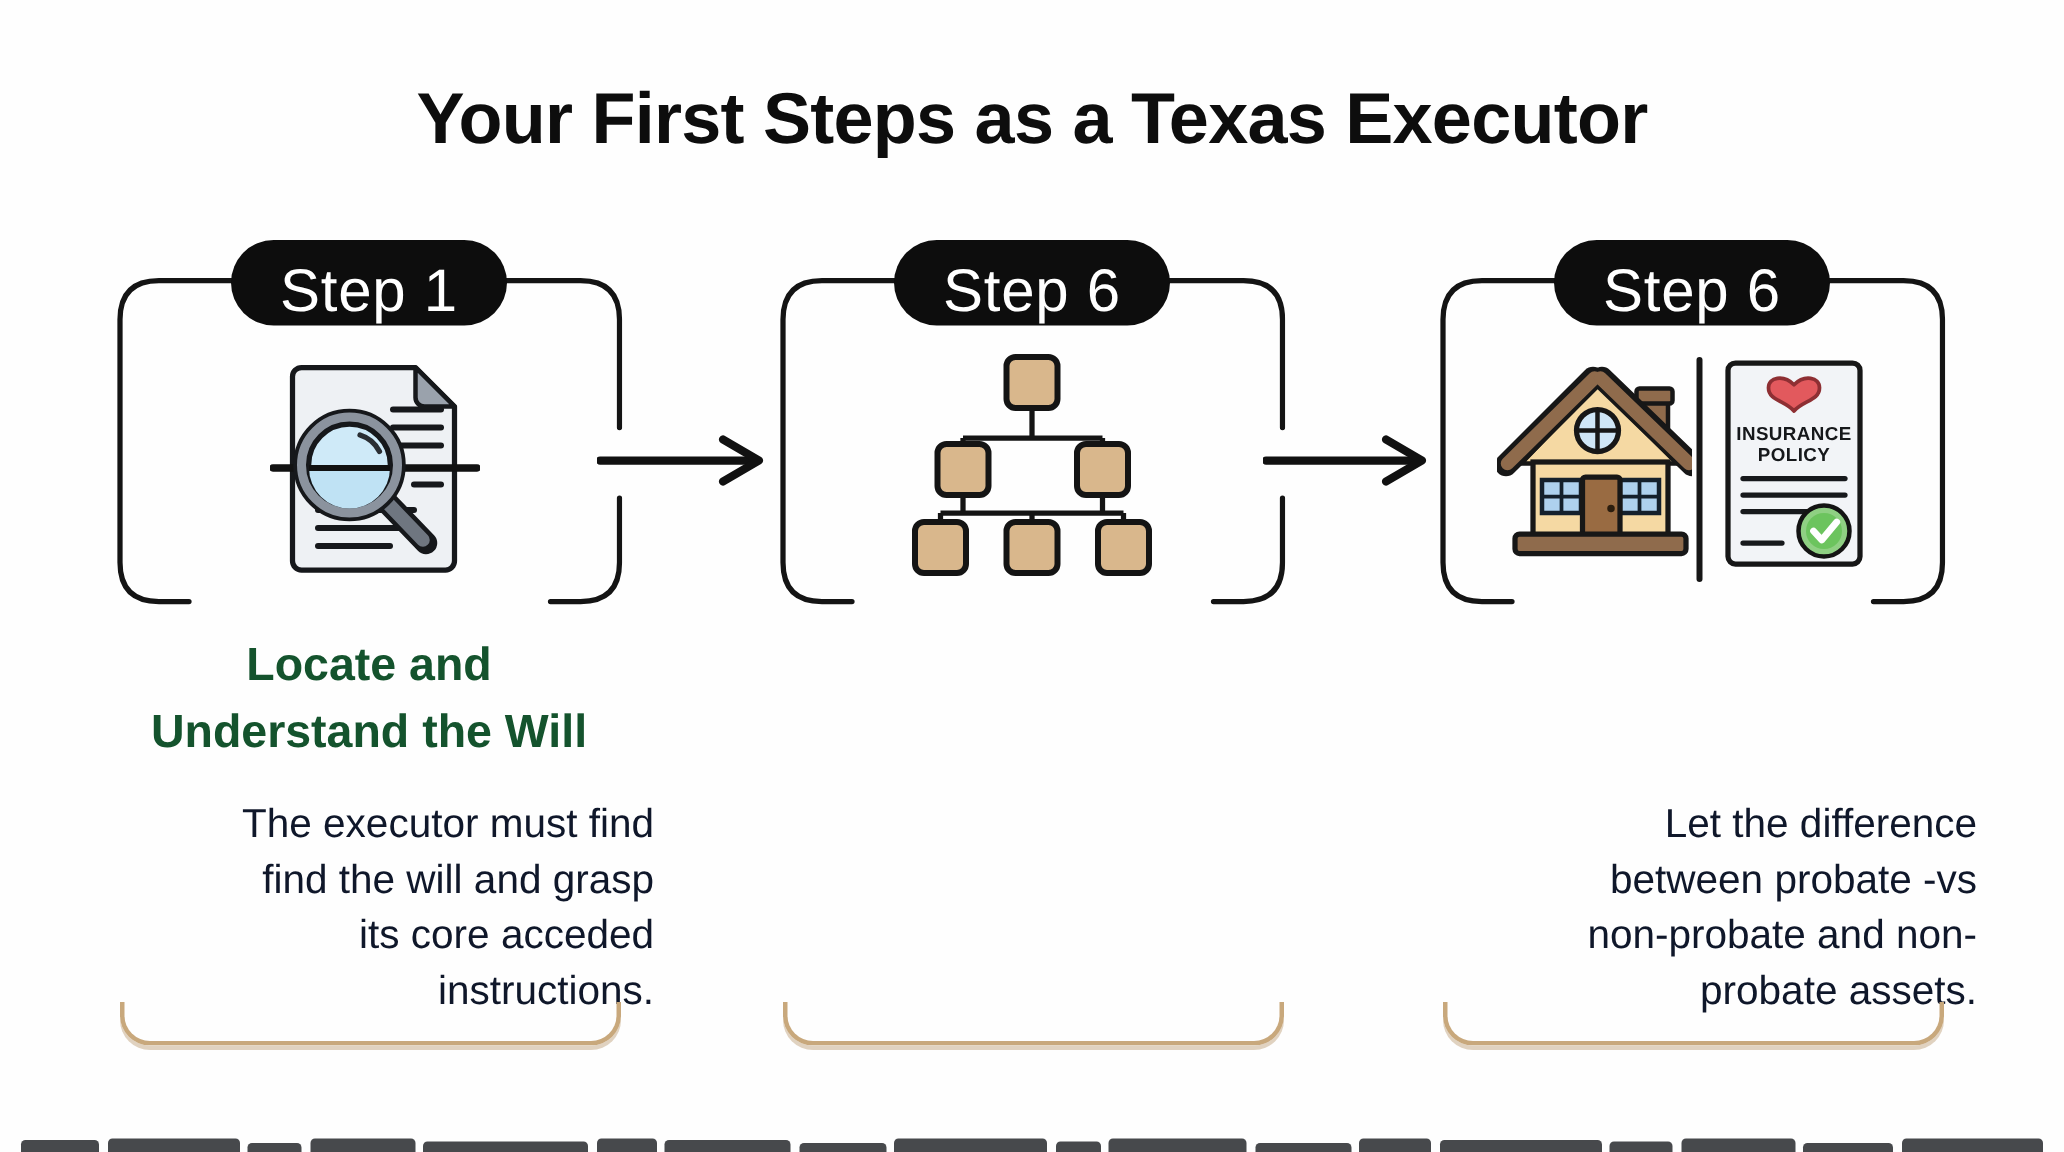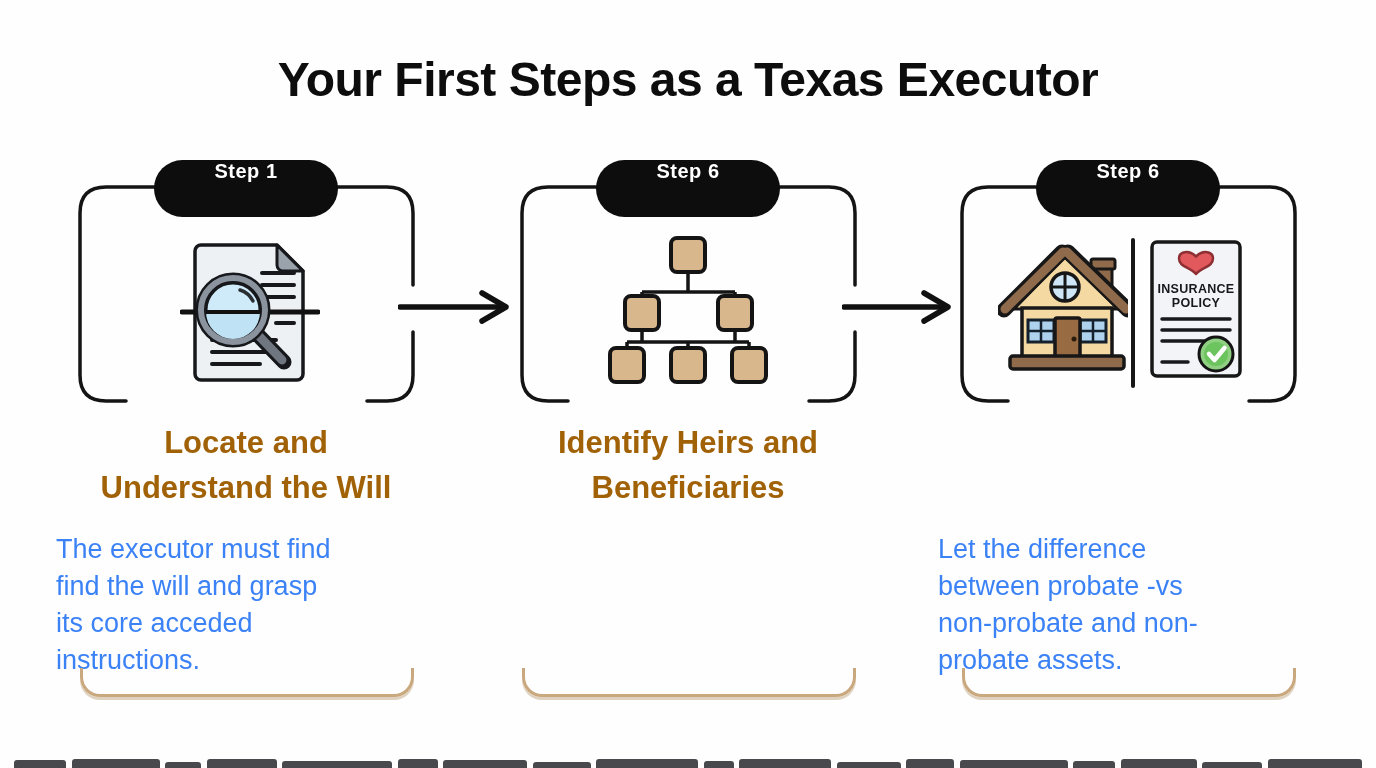--- a/index.html
+++ b/index.html
@@ -26,24 +26,24 @@
   .card-svg { position: absolute; top: 185px; width: 337px; height: 220px; }
   .card1 { left: 78px; }
   .card2 { left: 520px; }
   .card3 { left: 960px; }
   .badge {
     position: absolute;
     top: 160px;
     width: 184px; height: 57px;
     background: #0d0d0d;
     border-radius: 29px;
-    display: flex; align-items: flex-start; justify-content: center;
+    display: flex; align-items: flex-end; justify-content: center;
     color: #ffffff;
-    font-size: 20px;
-    font-weight: 700;
+    font-size: 40px;
+    font-weight: 400;
     letter-spacing: 0.5px;
   }
   .badge1 { left: 154px; }
   .badge2 { left: 596px; }
   .badge3 { left: 1036px; }
   .icon-svg { position: absolute; }
   .doc-icon { left: 180px; top: 233px; }
   .tree-icon { left: 608px; top: 230px; }
   .house-icon { left: 998px; top: 228px; }
   .policy-icon { left: 1150px; top: 240px; }
@@ -59,35 +59,35 @@
   .arrow2 { left: 842px; }
   .heading {
     position: absolute;
     top: 420px;
     width: 380px;
     text-align: center;
     font-size: 31px;
     font-weight: 700;
     line-height: 45px;
     white-space: pre-line;
-    color: #a16207;
+    color: #14532d;
   }
   .h1c { left: 56px; }
   .h2c { left: 498px; }
   .h3c { left: 938px; }
   .body-text {
     position: absolute;
     top: 531px;
     width: 380px;
-    text-align: left;
+    text-align: right;
     font-size: 27px;
     font-weight: 400;
     line-height: 37px;
     white-space: pre-line;
-    color: #3b82f6;
+    color: #0f172a;
   }
   .bracket {
     position: absolute;
     top: 668px;
     width: 334px; height: 29px;
     border-left: 3px solid #c8a87c;
     border-right: 3px solid #c8a87c;
     border-bottom: 3px solid #c8a87c;
     border-radius: 0 0 20px 20px;
     box-shadow: 0 3px 0 rgba(168, 128, 78, 0.35);
@@ -215,22 +215,20 @@
       <line x1="12" y1="101" x2="58" y2="101"></line>
       <line x1="12" y1="122" x2="38" y2="122"></line>
     </g>
     <circle cx="66" cy="114" r="17" fill="#8fd083" stroke="#141414" stroke-width="3"></circle>
     <circle cx="66" cy="114" r="12" fill="#6cc45e"></circle>
     <path d="M 59 114 l 5.5 6 l 10 -12" fill="none" stroke="#ffffff" stroke-width="4.5" stroke-linecap="round" stroke-linejoin="round"></path>
   </svg>
 
   <div class="heading h1c">Locate and
 Understand the Will</div>
-  <div class="heading h2c">Identify Heirs and
-Beneficiaries</div>
 
   <div class="body-text h1c">The executor must find
 find the will and grasp
 its core acceded
 instructions.</div>
   <div class="body-text h3c">Let the difference
 between probate -vs
 non-probate and non-
 probate assets.</div>
 

